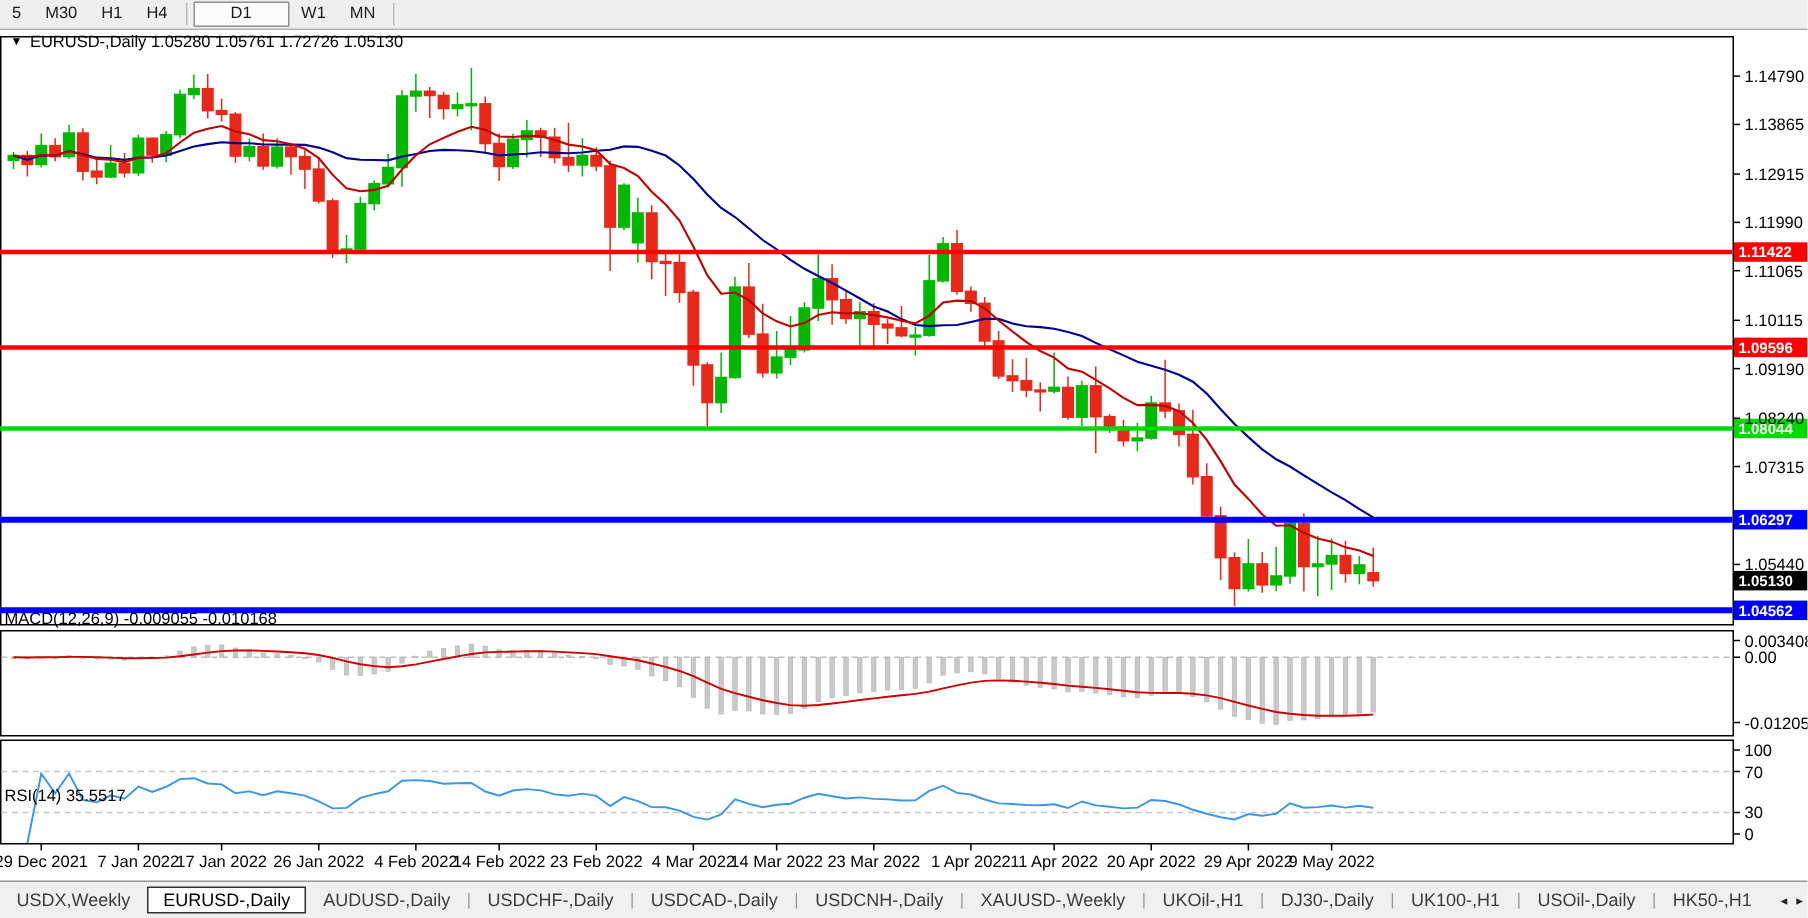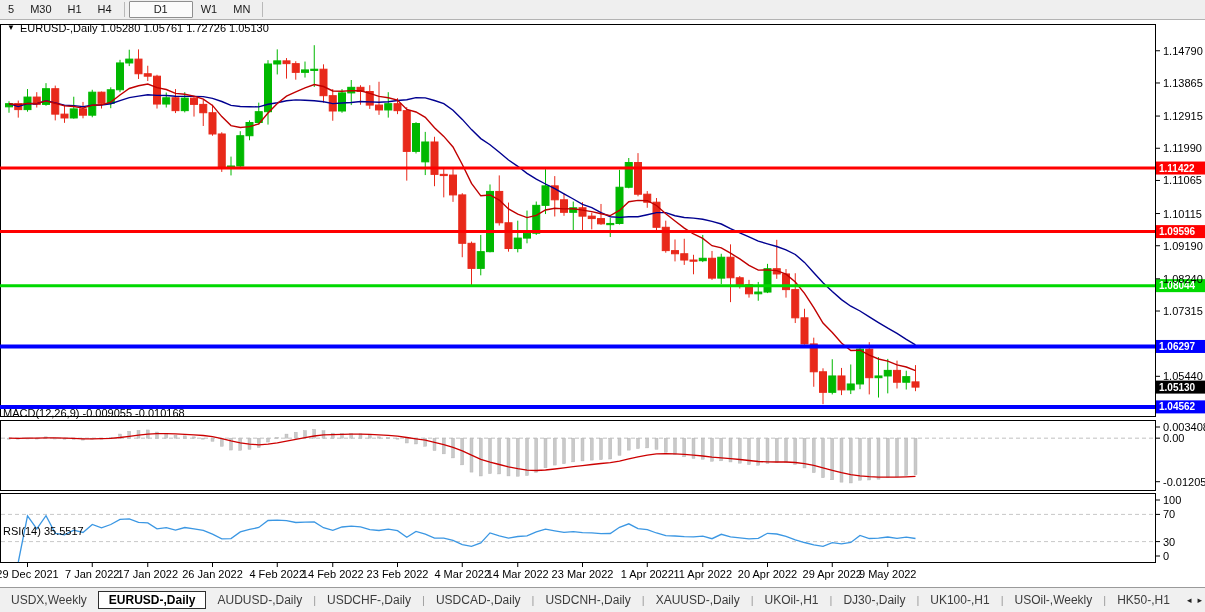--- a/index.html
+++ b/index.html
@@ -14,21 +14,21 @@
   #chart-svg{position:absolute;top:0;left:0;z-index:1}
   .overlay-label{position:absolute;z-index:3;font-size:11px;color:#000;white-space:nowrap}
   #chart-title{top:22px;left:7px;display:flex;align-items:center;gap:5px}
   #chart-title .tri{font-size:8px;line-height:8px;color:#000}
   #macd-label{top:407px;left:3px}
   #rsi-label{top:525px;left:3px}
   .tabbar{position:absolute;left:0;top:587px;width:1205px;height:25px;background:#f0f0f0;
           border-top:1px solid #9a9a9a;display:flex;align-items:center;z-index:6;
           font-size:12px;color:#3c3c3c;box-sizing:border-box}
   .tab{padding:2px 11px;white-space:nowrap;cursor:default}
-  .tab.active{background:#fff;border:1px solid #2f2f2f;color:#000;font-weight:700;padding:1px 10px}
+  .tab.active{background:#fff;border:1px solid #2f2f2f;color:#000;font-weight:400;padding:1px 10px}
   .tab-sep{color:#9a9a9a;margin:0 0;font-size:11px}
   .tab-arrows{margin-left:auto;padding-right:3px;color:#222;font-size:9px;display:flex;gap:6px}
 </style>
 </head>
 <body>
 
 <div class="toolbar" id="toolbar">
     <div class="tf">5</div>
     <div class="tf">M30</div>
     <div class="tf">H1</div>
@@ -456,28 +456,28 @@
     <div class="tab">USDX,Weekly</div>
     <div class="tab active">EURUSD-,Daily</div>
     <div class="tab">AUDUSD-,Daily</div>
     <span class="tab-sep">|</span>
     <div class="tab">USDCHF-,Daily</div>
     <span class="tab-sep">|</span>
     <div class="tab">USDCAD-,Daily</div>
     <span class="tab-sep">|</span>
     <div class="tab">USDCNH-,Daily</div>
     <span class="tab-sep">|</span>
-    <div class="tab">XAUUSD-,Daily</div>
+    <div class="tab">XAUUSD-,Weekly</div>
     <span class="tab-sep">|</span>
     <div class="tab">UKOil-,H1</div>
     <span class="tab-sep">|</span>
     <div class="tab">DJ30-,Daily</div>
     <span class="tab-sep">|</span>
     <div class="tab">UK100-,H1</div>
     <span class="tab-sep">|</span>
-    <div class="tab">USOil-,Weekly</div>
+    <div class="tab">USOil-,Daily</div>
     <span class="tab-sep">|</span>
     <div class="tab">HK50-,H1</div>
     <div class="tab-arrows">
       <span>◂</span>
       <span>▸</span>
     </div>
   </div>
 
 </body></html>

